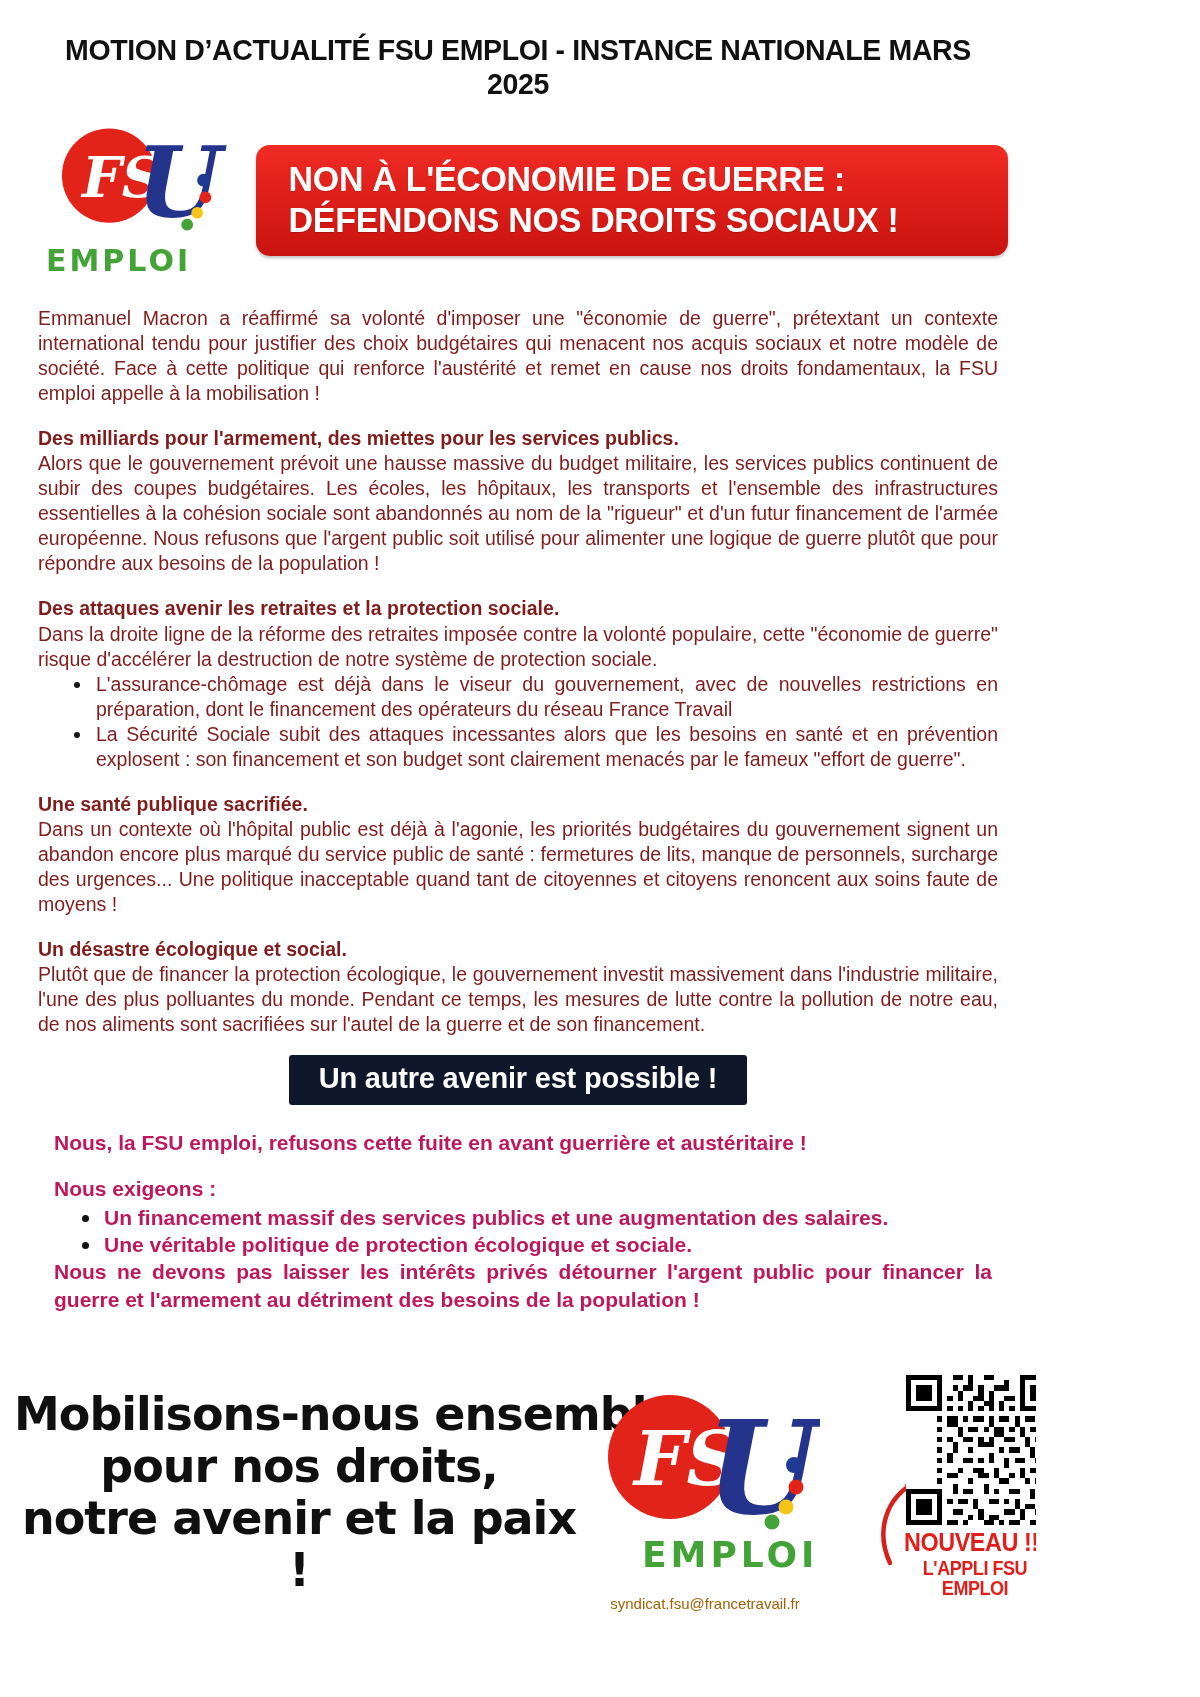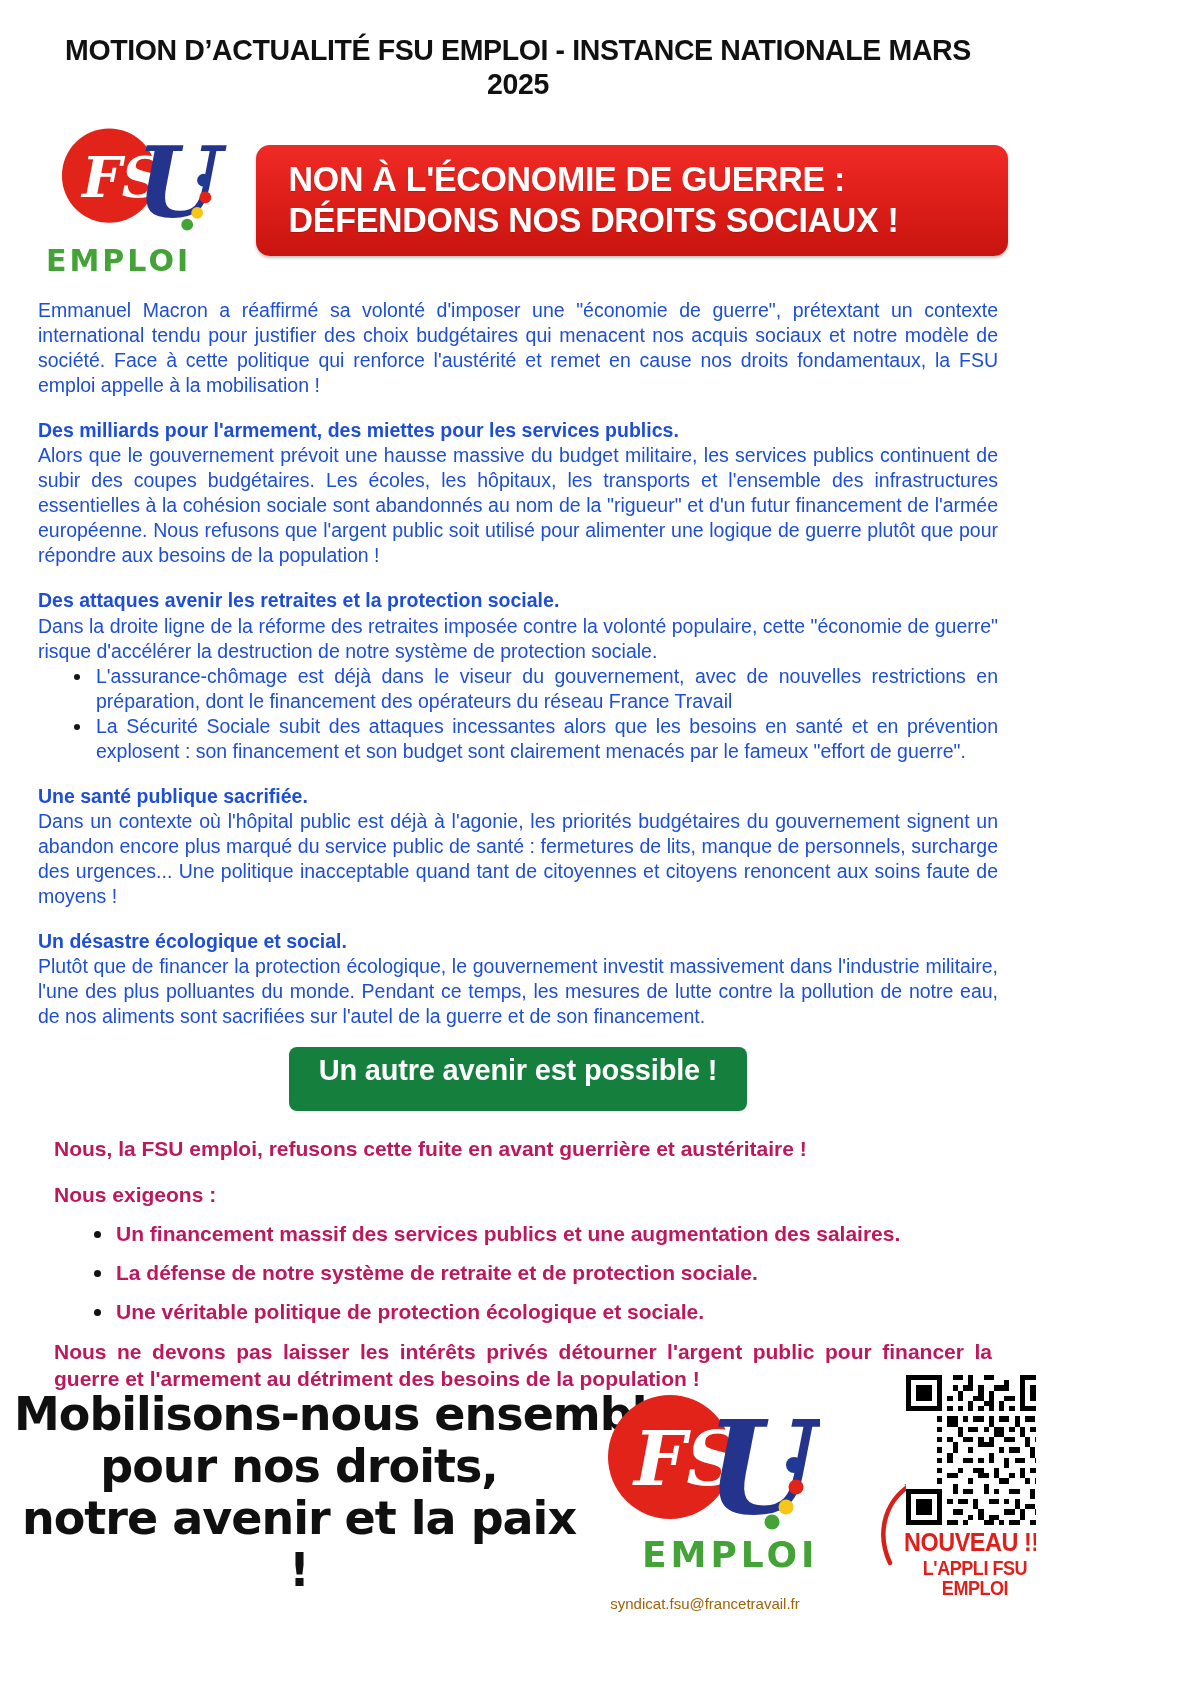--- a/index.html
+++ b/index.html
@@ -68,25 +68,25 @@
     left:6px; bottom:0px;
     font-size:30px;
     font-weight:bold;
     color:#43a336;
     letter-spacing:3px;
     font-family:"DejaVu Sans", sans-serif;
   }
 
   
   .content{
-    margin:20px 38px 0 38px;
+    margin:28px 38px 0 38px;
     font-size:19.5px;
     line-height:1.285;
     text-align:justify;
-    color:#1d4ed8;
+    color:#7f1d1d;
   }
   .para{margin:0 0 20px 0;}
   .para.tight{margin-bottom:0;}
   .sec-head{
     font-weight:bold;
     margin:0;
     text-align:left;
   }
   .bullets{
     list-style:none;
@@ -105,26 +105,26 @@
     left:6px; top:10px;
     width:6px;height:6px;
     border-radius:50%;
     background:#161616;
   }
 
   
   .pill-wrap{text-align:center;margin:18px 0 0 0;}
   .pill{
     display:inline-block;
-    background:#15803d;
+    background:#0f172a;
     color:#fff;
     font-weight:bold;
     font-size:29px;
-    padding:7px 30px 24px 30px;
-    border-radius:8px;
+    padding:7px 30px 10px 30px;
+    border-radius:3px;
     letter-spacing:-0.2px;
   }
 
   
   .demands{
     margin:24px 38px 0 54px;
     font-size:21px;
     font-weight:bold;
     line-height:1.3;
     color:#be185d;
@@ -132,21 +132,21 @@
   .demands .d-line{margin:0 0 18px 0;}
   .demands .d-line.nogap{margin-bottom:2px;}
   .demands ul{
     list-style:none;
     margin:0 0 0 0;
     padding:0 0 0 24px;
   }
   .demands ul li{
     position:relative;
     padding-left:26px;
-    margin:12px;
+    margin:0;
   }
   .demands ul li::before{
     content:"";
     position:absolute;
     left:4px;top:11px;
     width:7px;height:7px;border-radius:50%;
     background:#121212;
   }
   .demands .closing{
     margin:0;
@@ -282,21 +282,20 @@
 
   <div class="pill-wrap">
     <span class="pill">Un autre avenir est possible !</span>
   </div>
 
   <div class="demands">
     <div class="d-line">Nous, la FSU emploi, refusons cette fuite en avant guerrière et austéritaire !</div>
     <div class="d-line nogap">Nous exigeons :</div>
     <ul>
       <li>Un financement massif des services publics et une augmentation des salaires.</li>
-      <li>La défense de notre système de retraite et de protection sociale.</li>
       <li>Une véritable politique de protection écologique et sociale.</li>
     </ul>
     <div class="closing">Nous ne devons pas laisser les intérêts privés détourner l'argent public pour financer la guerre et l'armement au détriment des besoins de la population !</div>
   </div>
 
   <div class="footer">
 
     <div class="slogan">
       <div class="l1">Mobilisons-nous ensemble</div>
       <div>pour nos droits,</div>

